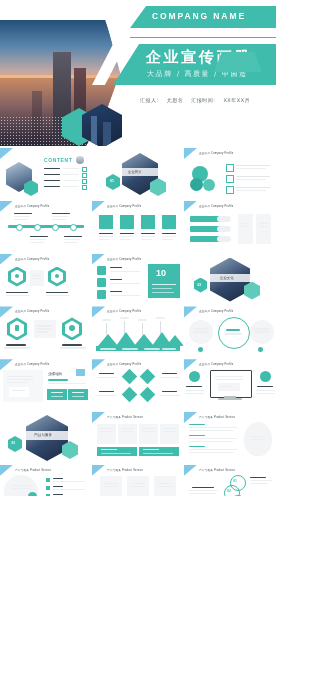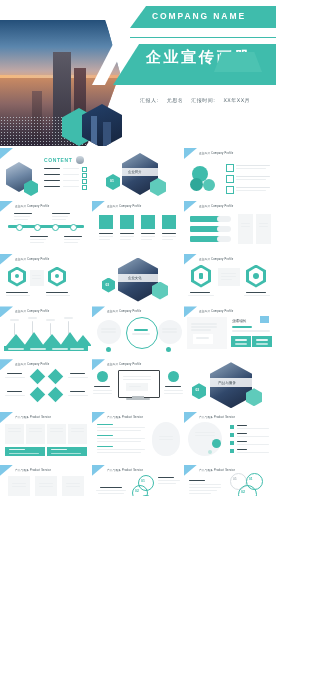--- a/index.html
+++ b/index.html
@@ -106,20 +106,21 @@
     <div class="cover-chevron"></div>
 
     <div class="hdr-band">
       <span>COMPANG NAME</span>
     </div>
     <div class="hdr-rule"></div>
 
     <div class="title-band"></div>
     <div class="title-wedge"></div>
     <div class="title-main">企业宣传画册</div>
+    <div class="title-sub">大品牌 / 高质量 / 中国造</div>
     <div class="cover-trap"></div>
 
     <div class="cover-meta">
       <b>汇报人:</b><b>尤思名</b><b>汇报时间:</b><b>XX年XX月</b>
     </div>
 
     <div class="cover-hex"></div>
     <div class="cover-hex2"></div>
   </div>
 
@@ -242,20 +243,38 @@
       <div class="circ" style="left:55px;top:20px;width:4px;height:4px;background:#3fbcac;"></div>
       <div class="ln" style="left:6px;top:38px;width:22px;background:#3a4a52;"></div>
       <div class="ln s" style="left:6px;top:41px;width:24px;"></div>
       <div class="ln" style="left:46px;top:38px;width:22px;background:#3a4a52;"></div>
       <div class="ln s" style="left:46px;top:41px;width:24px;"></div>
       <div class="card" style="left:30px;top:16px;width:14px;height:16px;"></div>
       <div class="ln s" style="left:32px;top:21px;width:9px;"></div>
       <div class="ln s" style="left:32px;top:24px;width:9px;"></div>
     </div>
 
+    <div class="slide">
+      <div class="ribbon"></div>
+      <div class="s-head">企业简介 Company Profile</div>
+      <div class="bar" style="left:5px;top:12px;width:9px;height:9px;"></div>
+      <div class="bar" style="left:5px;top:24px;width:9px;height:9px;"></div>
+      <div class="bar" style="left:5px;top:36px;width:9px;height:9px;"></div>
+      <div class="ln" style="left:18px;top:13px;width:12px;background:#3a4a52;"></div>
+      <div class="ln s" style="left:18px;top:17px;width:30px;"></div>
+      <div class="ln" style="left:18px;top:25px;width:12px;background:#3a4a52;"></div>
+      <div class="ln s" style="left:18px;top:29px;width:30px;"></div>
+      <div class="ln" style="left:18px;top:37px;width:12px;background:#3a4a52;"></div>
+      <div class="ln s" style="left:18px;top:41px;width:30px;"></div>
+      <div class="sq" style="left:56px;top:10px;width:32px;height:34px;background:#3fbcac;"></div>
+      <div class="num" style="left:64px;top:14px;font-size:9px;">10</div>
+      <div class="ln" style="left:60px;top:30px;width:24px;background:rgba(255,255,255,.8);"></div>
+      <div class="ln" style="left:60px;top:34px;width:20px;background:rgba(255,255,255,.55);"></div>
+      <div class="ln" style="left:60px;top:38px;width:22px;background:rgba(255,255,255,.55);"></div>
+    </div>
 
     <div class="slide">
       <div class="hex photo" style="left:26px;top:4px;width:40px;height:44px;"></div>
       <div class="pill" style="left:26px;top:20px;width:44px;height:8px;background:rgba(255,255,255,.82);border-radius:0;"></div>
       <div class="ttl" style="left:36px;top:22px;font-size:3.4px;">企业文化</div>
       <div class="hex" style="left:10px;top:24px;width:13px;height:15px;background:#3fbcac;"></div>
       <div class="num" style="left:13.5px;top:29px;font-size:3.2px;">03</div>
       <div class="hex" style="left:60px;top:28px;width:16px;height:18px;background:#5fcbbb;"></div>
     </div>
 

